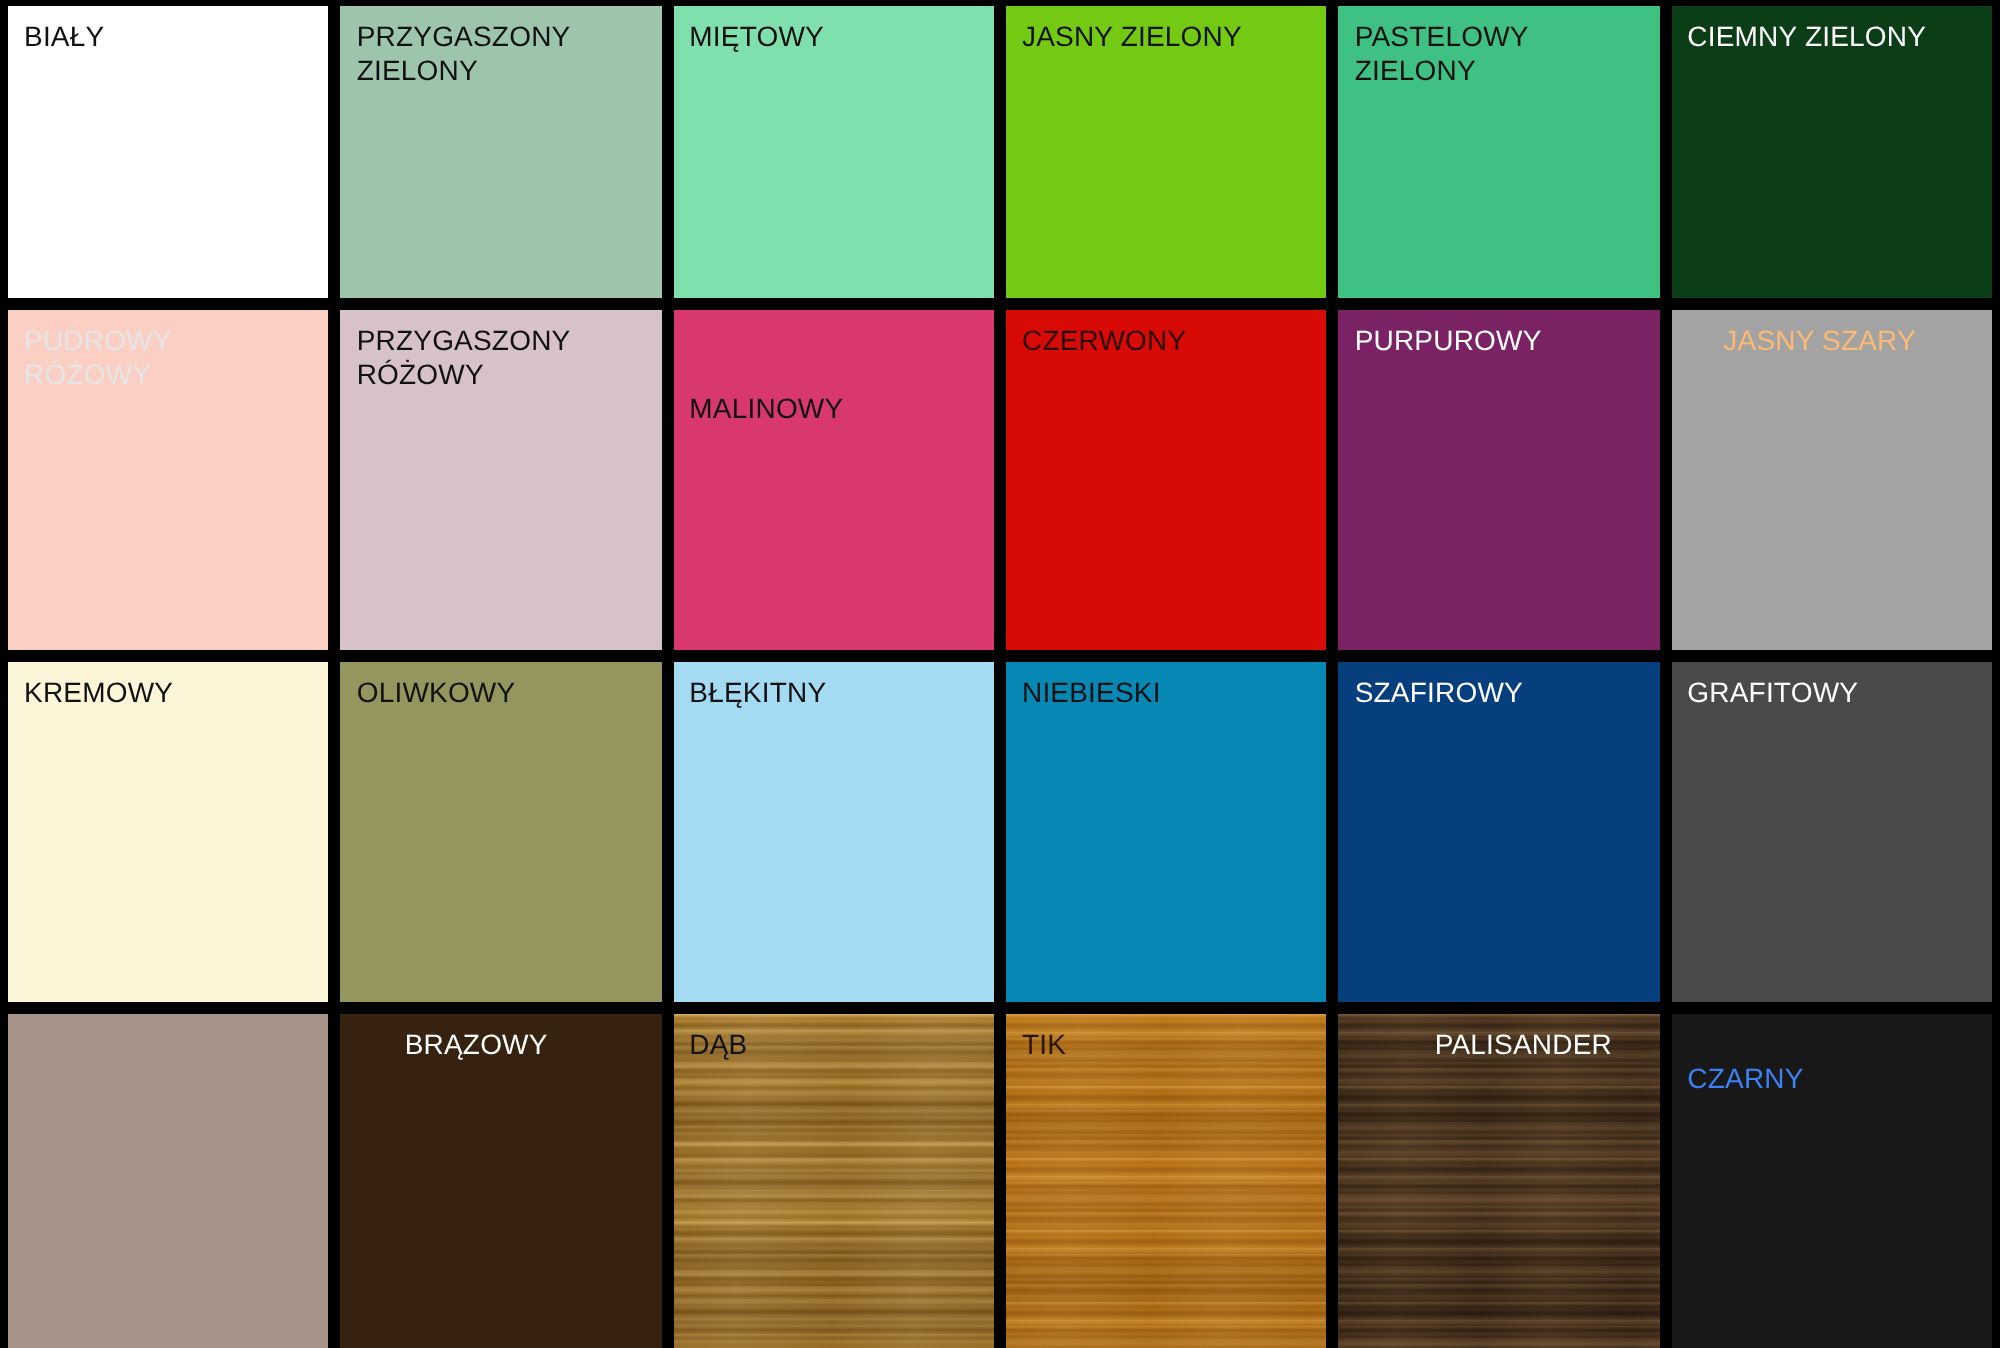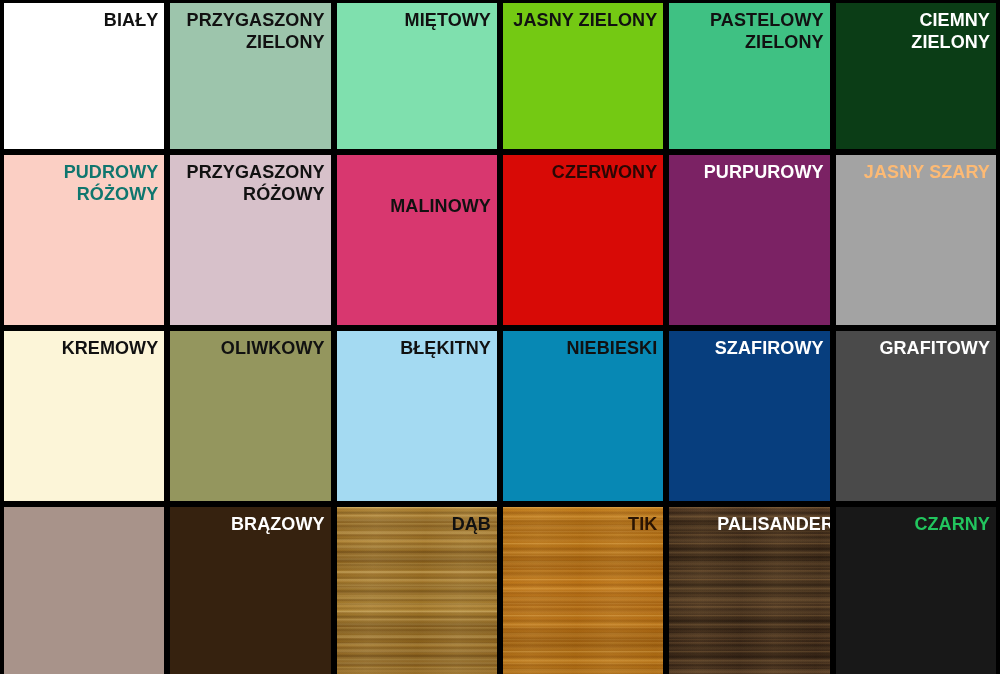--- a/index.html
+++ b/index.html
@@ -36,28 +36,27 @@
   .swatch-fill {
     position: absolute;
     inset: 0;
   }
 
   .swatch-label {
     position: relative;
     z-index: 2;
     display: block;
     padding: 7px 6px 0 8px;
-    font-size: 18px;
-    font-weight: bold;
+    font-size: 14px;
+    font-weight: normal;
     line-height: 1.22;
     letter-spacing: 0.1px;
     text-transform: uppercase;
     white-space: pre-line;
     font-family: "Liberation Sans", sans-serif;
-    text-align: right;
   }
 
   
   .wood {
     background-repeat: repeat;
   }
   .wood::before,
   .wood::after {
     content: "";
     position: absolute;
@@ -190,21 +189,21 @@
       <div class="swatch-fill" style="background: rgb(63, 193, 131);"></div>
       <span class="swatch-label" style="color: rgb(17, 17, 17);">PASTELOWY
 ZIELONY</span>
     </div>
     <div class="swatch">
       <div class="swatch-fill" style="background: rgb(11, 61, 22);"></div>
       <span class="swatch-label" style="color: rgb(255, 255, 255);">CIEMNY ZIELONY</span>
     </div>
     <div class="swatch">
       <div class="swatch-fill" style="background: rgb(251, 207, 196);"></div>
-      <span class="swatch-label" style="color: #0f766e;">PUDROWY
+      <span class="swatch-label" style="color: #e5e5e5;">PUDROWY
 RÓŻOWY</span>
     </div>
     <div class="swatch">
       <div class="swatch-fill" style="background: rgb(215, 193, 202);"></div>
       <span class="swatch-label" style="color: rgb(17, 17, 17);">PRZYGASZONY
 RÓŻOWY</span>
     </div>
     <div class="swatch">
       <div class="swatch-fill" style="background: rgb(216, 55, 111);"></div>
       <span class="swatch-label" style="color: rgb(17, 17, 17); margin-top: 34px;">MALINOWY</span>
@@ -259,15 +258,15 @@
     <div class="swatch">
       <div class="swatch-fill wood wood-teak"></div>
       <span class="swatch-label" style="color: rgb(42, 20, 3);">TIK</span>
     </div>
     <div class="swatch">
       <div class="swatch-fill wood wood-rosewood"></div>
       <span class="swatch-label" style="color: rgb(255, 255, 255); padding-left: 48px;">PALISANDER</span>
     </div>
     <div class="swatch">
       <div class="swatch-fill" style="background: rgb(24, 24, 24);"></div>
-      <span class="swatch-label" style="color: #22c55e;">CZARNY</span>
+      <span class="swatch-label" style="color: #3b82f6; margin-top: 17px;">CZARNY</span>
     </div>
   </div>
 
 </body></html>

